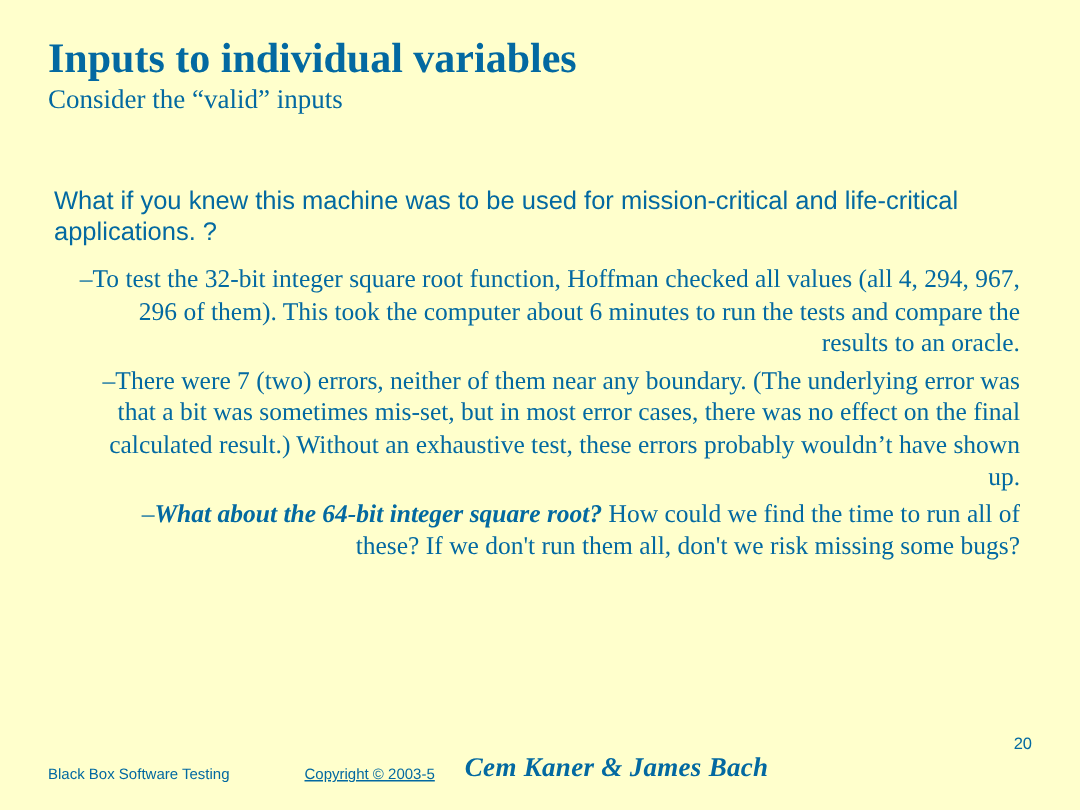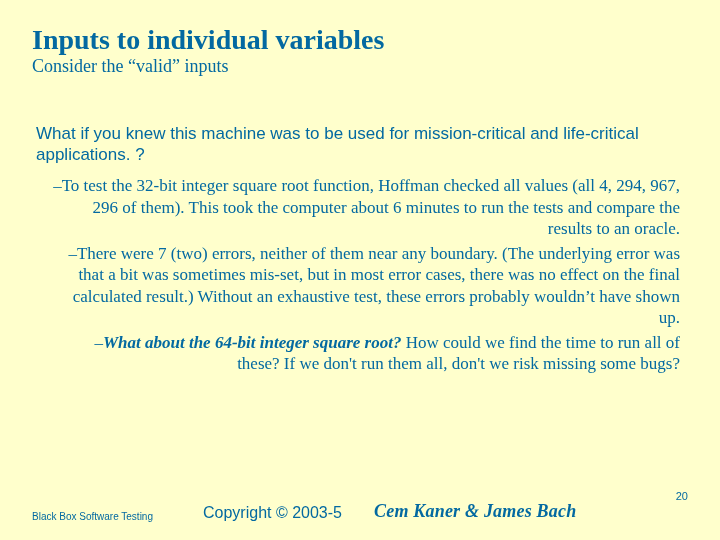--- a/index.html
+++ b/index.html
@@ -55,22 +55,23 @@
     display: flex;
     align-items: flex-end;
     font-family: Arial, Helvetica, sans-serif;
   }
   .footer-left {
     font-size: 10px;
     margin-right: 50px;
     text-align: right;
   }
   .footer-copy {
-    font-size: 16px;
-    margin-right: 32px;
+    font-size: 10px;
+    margin-right: 20px;
+    text-decoration: underline;
   }
   .footer-authors {
     font-family: "Comic Sans MS", "Marker Felt", cursive;
     font-size: 18px;
     font-weight: bold;
     letter-spacing: 0.2px;
     font-style: italic;
   }
   .footer-page {
     position: absolute;

